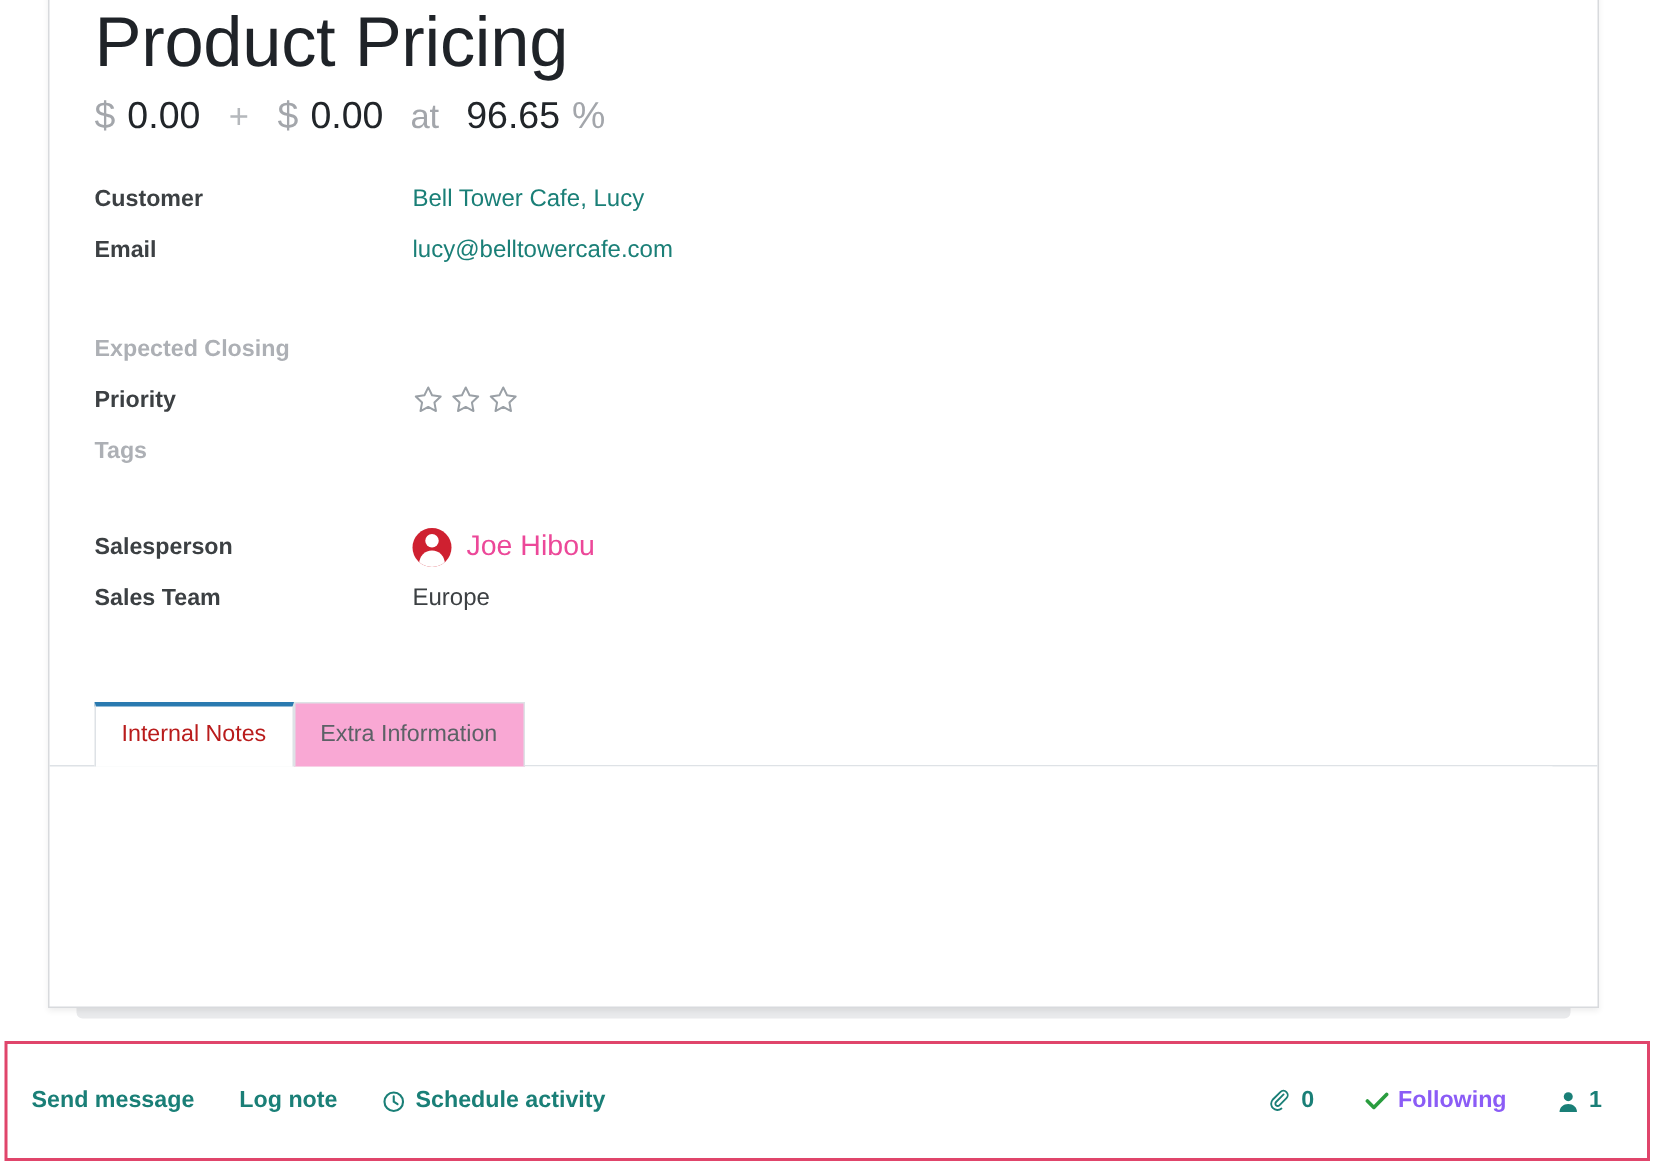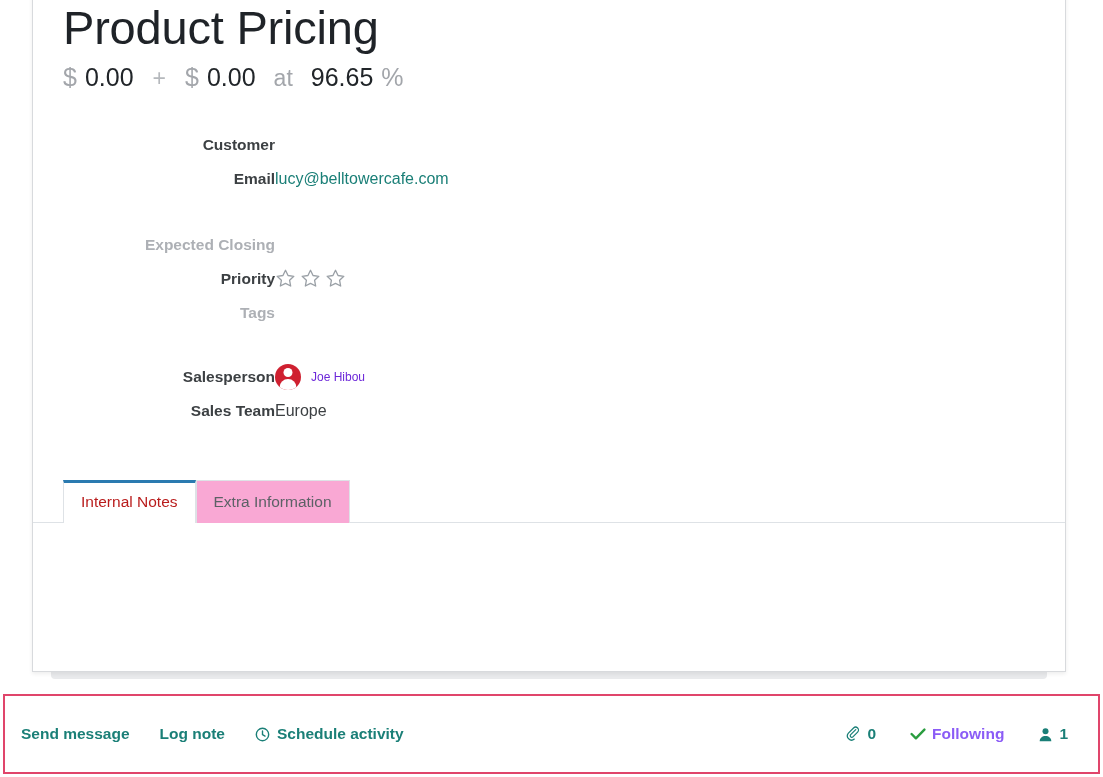--- a/index.html
+++ b/index.html
@@ -73,22 +73,21 @@
     align-items: baseline;
   }
   .price-group > span { margin-right: 8px; }
   .price-group > span:last-child { margin-right: 0; }
   .sep-plus { margin: 0 19px; color: #b5b8bc; font-size: 23px; }
   .word-at  { margin: 0 18px; color: #a3a6ab; font-size: 23px; }
   .pct-val  { margin-right: 9px; }
 
   
   .fields {
-    margin-top: 40px;
-    text-align: right;
+    margin-top: 28px;
   }
   .field-row {
     display: flex;
     align-items: flex-start;
     min-height: 26px;
     margin-bottom: 8px;
   }
   .field-label {
     width: 212px;
     flex: 0 0 212px;
@@ -173,21 +172,21 @@
   .avatar .body {
     position: absolute;
     width: 17px;
     height: 13px;
     border-radius: 9px 9px 0 0;
     background: #ffffff;
     left: 50%;
     transform: translateX(-50%);
     bottom: -2px;
   }
-  .avatar-name { font-size: 12px; color: #6d28d9; }
+  .avatar-name { font-size: 19px; color: #ec4899; }
 
   
   .notebook {
     margin-top: 56px;
     margin-left: 0;
     padding-left: 0;
   }
   .tab-strip {
     display: flex;
     align-items: flex-end;
@@ -304,20 +303,23 @@
       <span class="price-group">
         <span class="pct-val">96.65</span>
         <span class="muted">%</span>
       </span>
     </div>
 
     <div class="fields">
 
       <div class="field-row">
         <div class="field-label">Customer</div>
+        <div class="field-value link">
+          <span class="name-link">Bell Tower Cafe, Lucy</span>
+        </div>
       </div>
 
       <div class="field-row">
         <div class="field-label">Email</div>
         <div class="field-value link">
           <span class="email-link">lucy@belltowercafe.com</span>
         </div>
       </div>
 
 

